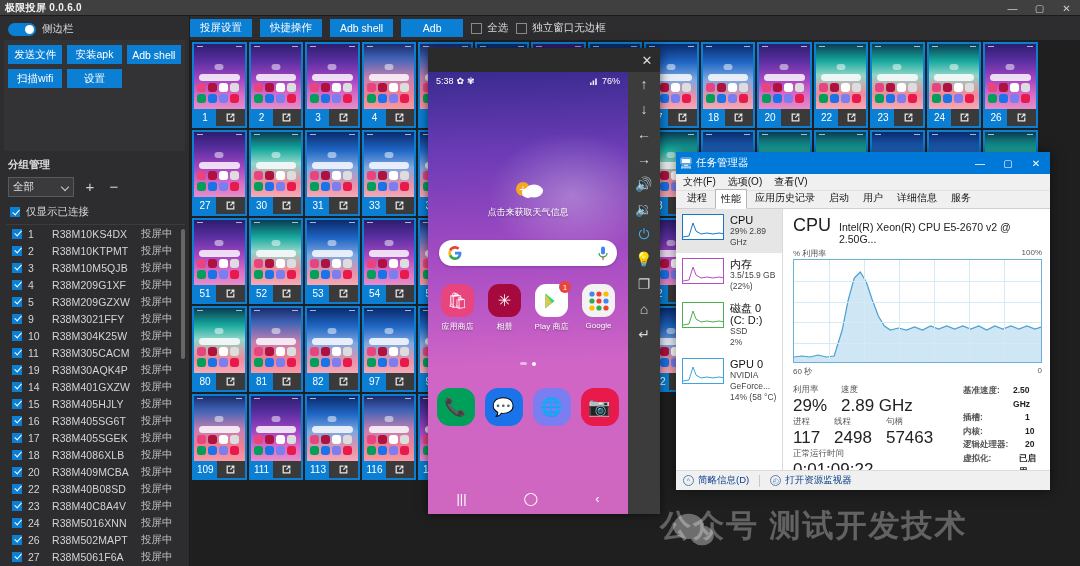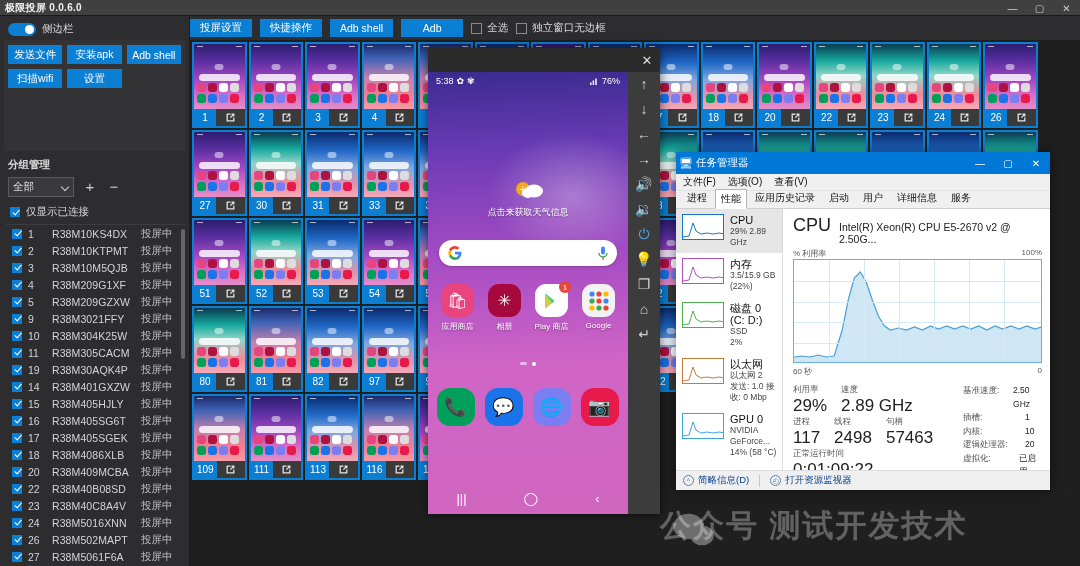--- a/index.html
+++ b/index.html
@@ -220,21 +220,21 @@
   .tm-axis { display: flex; justify-content: space-between; font-size: 8px; color: #555; margin-top: 3px; }
   .tm-chart { height: 104px; border: 1px solid #6ab0d8; position: relative; overflow: hidden; background: #fff; }
   .tm-chart .grid-l { position: absolute; inset: 0; }
   .tm-chart .grid-l i { position: absolute; background: #d6eaf6; }
   .tm-stats { display: flex; margin-top: 7px; }
   .tm-col-l { width: 170px; }
   .tm-lab { font-size: 8.5px; color: #555; }
   .tm-val { font-size: 17px; color: #222; line-height: 20px; }
   .tm-g { display: flex; gap: 14px; }
   .tm-col-r { flex: 1; font-size: 8.5px; color: #333; }
-  .tm-col-r .r { display: flex; line-height: 13.5px; }
+  .tm-col-r .r { display: flex; line-height: 13.5px; font-weight: bold; }
   .tm-col-r .r .k { width: 62px; color: #555; }
   .tm-col-r .r .v { color: #222; }
   .tm-foot { height: 20px; background: #f0f0f0; border-top: 1px solid #dcdcdc; display: flex; align-items: center;
              gap: 10px; padding-left: 7px; font-size: 9.5px; color: #0b3f8c; }
   .tm-foot .sep { width: 1px; height: 12px; background: #c8c8c8; }
   .tm-foot .lnk { display: flex; align-items: center; gap: 4px; cursor: pointer; }
   .circle-ic { width: 11px; height: 11px; border-radius: 50%; border: 1px solid #5a7fae; display: flex;
                align-items: center; justify-content: center; font-size: 7px; color: #5a7fae; }
 </style>
 </head>
@@ -2643,30 +2643,20 @@
             <div class="tm-thumb" style="border-color:#4caf50"><svg width="42" height="26" viewBox="0 0 42 26" preserveAspectRatio="none">
                 <polyline fill="none" stroke="#4caf50" stroke-width="1" points="0,22 6,21 10,8 13,16 18,19 24,18 30,19 36,18 42,19"></polyline>
               </svg></div>
             <div class="tm-meta">
               <div class="n">磁盘 0 (C: D:)</div>
               <div class="s">SSD</div>
               <div class="s">2%</div>
             </div>
           </div>
           <div class="tm-item">
-            <div class="tm-thumb" style="border-color:#c87b3a"><svg width="42" height="26" viewBox="0 0 42 26" preserveAspectRatio="none">
-                <polyline fill="none" stroke="#c87b3a" stroke-width="1" points="0,22 6,21 10,8 13,16 18,19 24,18 30,19 36,18 42,19"></polyline>
-              </svg></div>
-            <div class="tm-meta">
-              <div class="n">以太网</div>
-              <div class="s">以太网 2</div>
-              <div class="s">发送: 1.0 接收: 0 Mbp</div>
-            </div>
-          </div>
-          <div class="tm-item">
             <div class="tm-thumb" style="border-color:#3da5d9"><svg width="42" height="26" viewBox="0 0 42 26" preserveAspectRatio="none">
                 <polyline fill="none" stroke="#3da5d9" stroke-width="1" points="0,22 6,21 10,8 13,16 18,19 24,18 30,19 36,18 42,19"></polyline>
               </svg></div>
             <div class="tm-meta">
               <div class="n">GPU 0</div>
               <div class="s">NVIDIA GeForce...</div>
               <div class="s">14% (58 °C)</div>
             </div>
           </div>
         </div>

